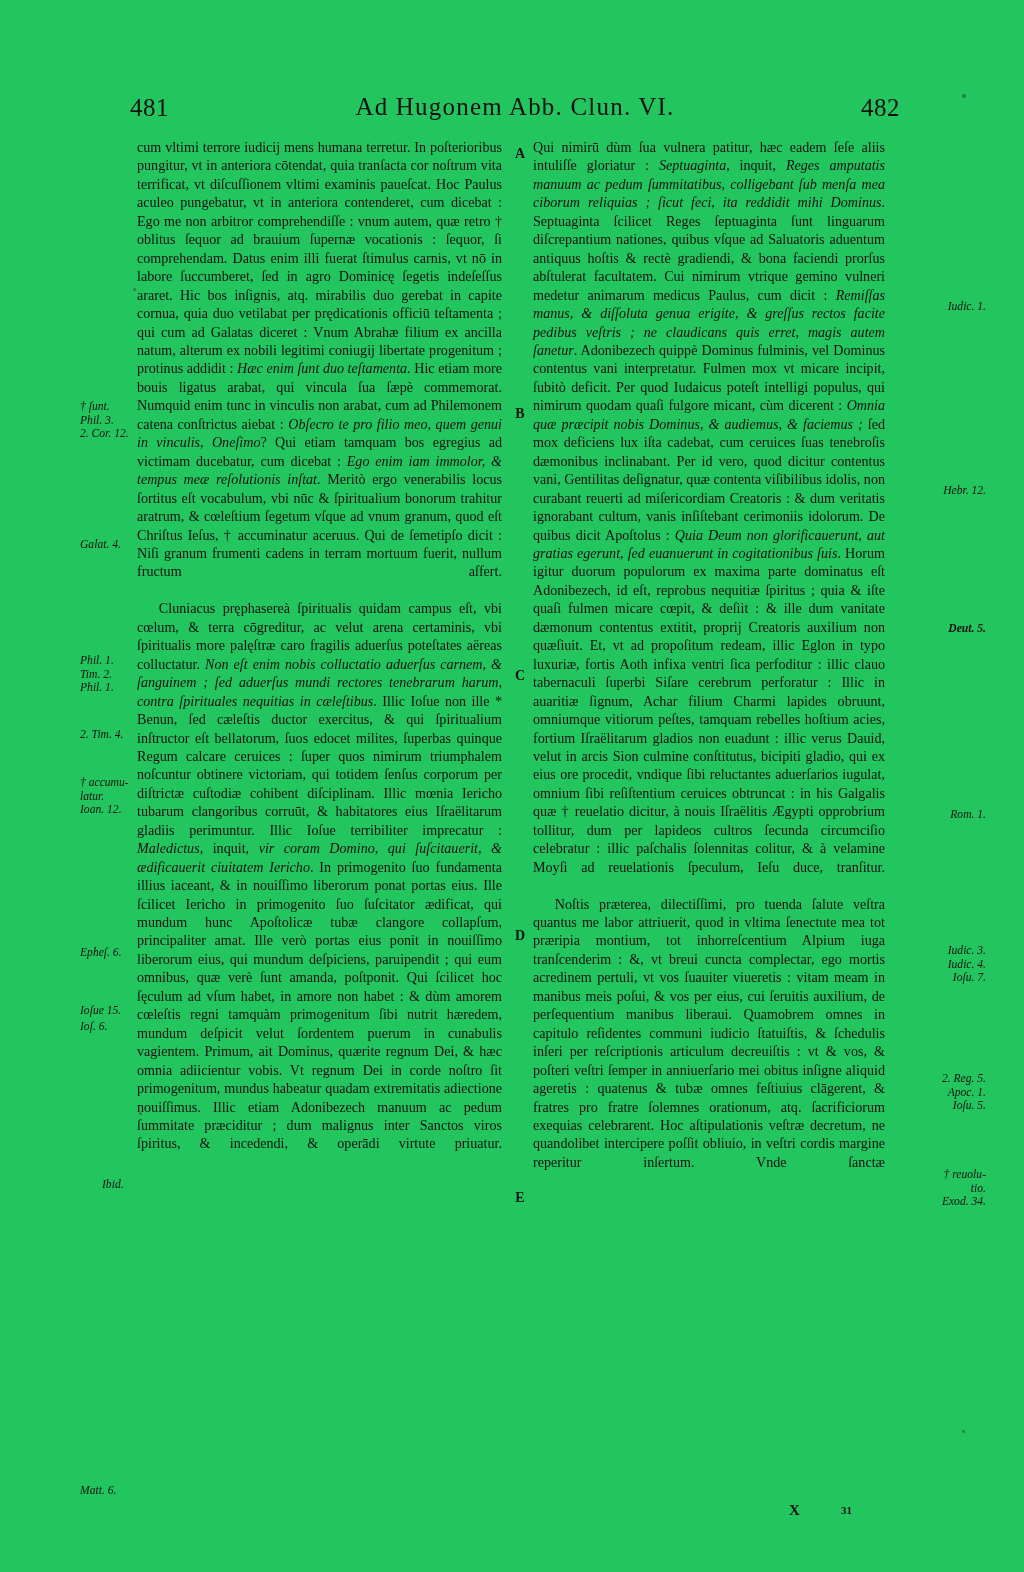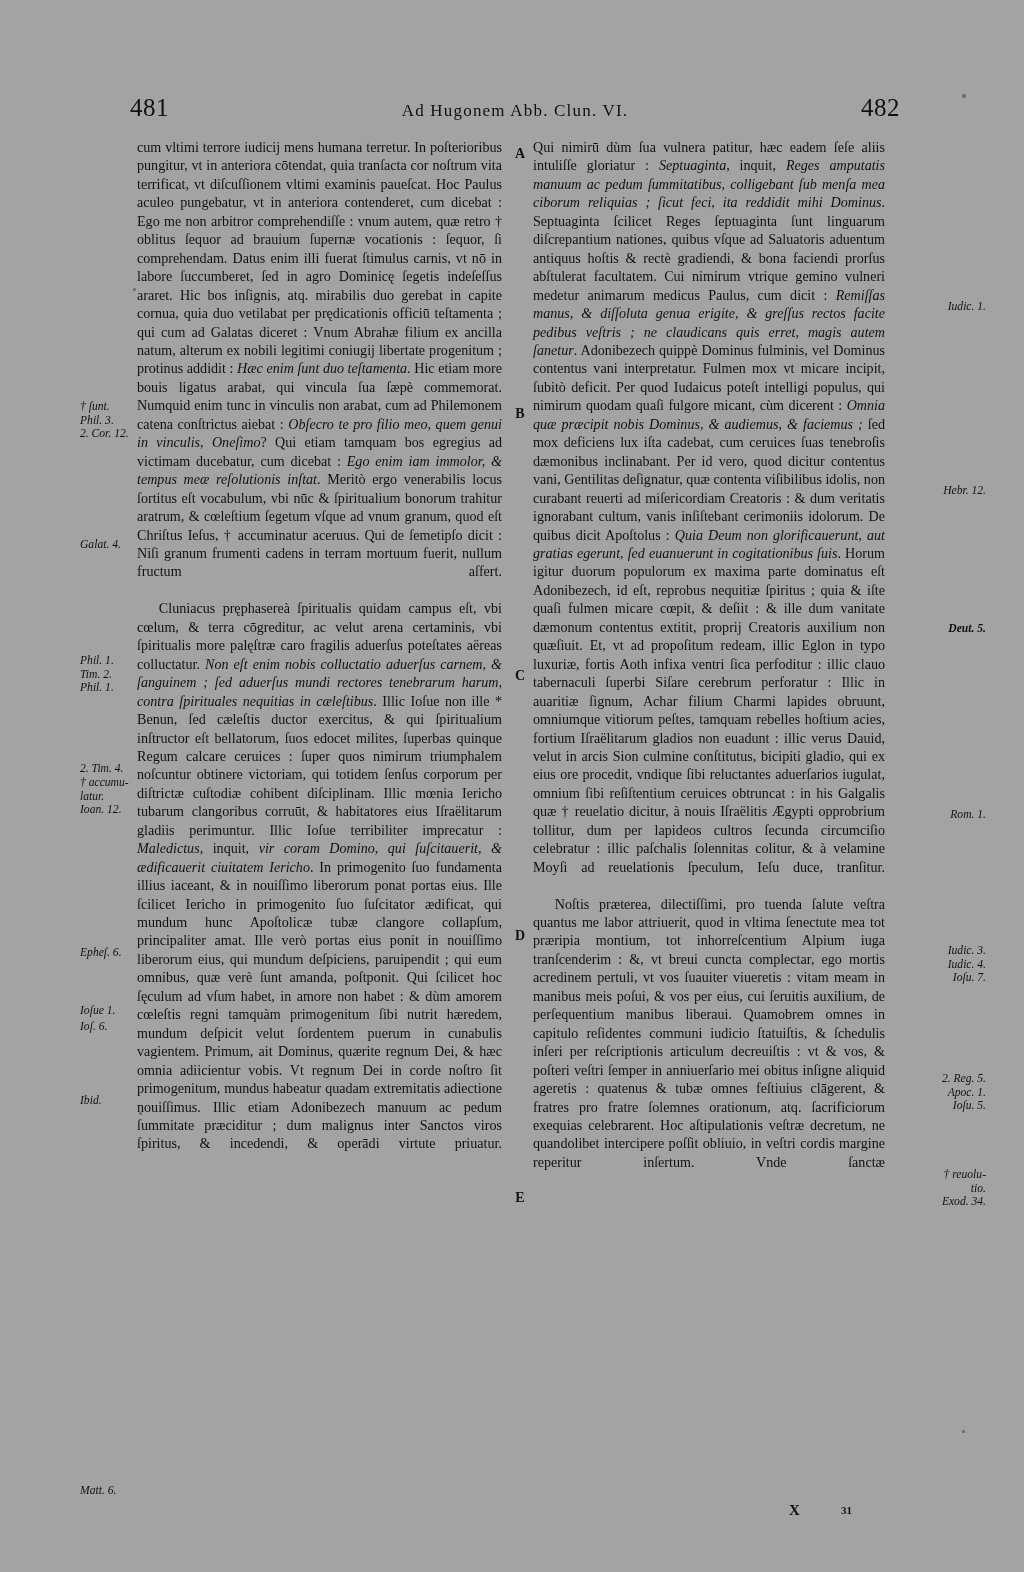--- a/index.html
+++ b/index.html
@@ -13,41 +13,41 @@
     height: 1572px;
     position: relative;
     font-family: "Liberation Serif", "DejaVu Serif", serif;
     color: #111111;
     overflow: hidden;
   }
 
   .page {
     position: absolute;
     inset: 0;
-    background: #a3a3a3;
+    background: #22c55e;
   }
 
   
   .running-head {
     position: absolute;
     left: 130px;
     top: 78px;
     width: 770px;
     height: 44px;
     display: flex;
     align-items: flex-end;
     justify-content: space-between;
   }
   .folio {
     font-size: 25px;
     letter-spacing: 0.5px;
     font-family: "Liberation Serif", serif;
   }
   .head-title {
-    font-size: 17px;
+    font-size: 25px;
     letter-spacing: 1.2px;
     white-space: nowrap;
     padding-bottom: 1px;
   }
 
   
   .columns {
     position: absolute;
     left: 0;
     top: 138px;
@@ -151,28 +151,28 @@
         <p class="indent"><span>Noſtis præterea, dilectiſſimi, pro tuenda ſalute veſtra quantus me labor attriuerit, quod in vltima ſenectute mea tot præripia montium, tot inhorreſcentium Alpium iuga tranſcenderim : &amp;, vt breui cuncta complectar, ego mortis acredinem pertuli, vt vos ſuauiter viueretis : vitam meam in manibus meis poſui, &amp; vos per eius, cui ſeruitis auxilium, de perſequentium manibus liberaui. Quamobrem omnes in capitulo reſidentes communi iudicio ſtatuiſtis, &amp; ſchedulis inſeri per reſcriptionis articulum decreuiſtis : vt &amp; vos, &amp; poſteri veſtri ſemper in anniuerſario mei obitus inſigne aliquid ageretis : quatenus &amp; tubæ omnes feſtiuius clāgerent, &amp; fratres pro fratre ſolemnes orationum, atq. ſacrificiorum exequias celebrarent. Hoc aſtipulationis veſtræ decretum, ne quandolibet intercipere poſſit obliuio, in veſtri cordis margine reperitur inſertum. Vnde ſanctæ</span></p>
       </div>
     <div id="margins-left">
         <div class="margin-note margin-left" style="top: 262px;">† ſunt.
 Phil. 3.
 2. Cor. 12.</div>
         <div class="margin-note margin-left" style="top: 400px;">Galat. 4.</div>
         <div class="margin-note margin-left" style="top: 516px;">Phil. 1.
 Tim. 2.
 Phil. 1.</div>
-        <div class="margin-note margin-left" style="top: 624px;">2. Tim. 4.</div>
+        <div class="margin-note margin-left" style="top: 590px;">2. Tim. 4.</div>
         <div class="margin-note margin-left" style="top: 638px;">† accumu-
 latur.
 Ioan. 12.</div>
         <div class="margin-note margin-left" style="top: 808px; font-family: Liberation Serif, serif;">Epheſ. 6.</div>
-        <div class="margin-note margin-left" style="top: 866px;">Ioſue 1.</div>
+        <div class="margin-note margin-left" style="top: 866px;">Ioſue 15.</div>
         <div class="margin-note margin-left" style="top: 882px;">Ioſ. 6.</div>
-        <div class="margin-note margin-left" style="top: 956px;">Ibid.</div>
+        <div class="margin-note margin-left" style="top: 1040px; margin-left: 22px;">Ibid.</div>
         <div class="margin-note margin-left" style="top: 1346px;">Matt. 6.</div>
       </div>
     <div id="margins-right">
         <div class="margin-note margin-right" style="top: 162px;">Iudic. 1.</div>
         <div class="margin-note margin-right" style="top: 346px;">Hebr. 12.</div>
         <div class="margin-note margin-right" style="top: 484px; font-weight: bold;">Deut. 5.</div>
         <div class="margin-note margin-right" style="top: 670px;">Rom. 1.</div>
         <div class="margin-note margin-right" style="top: 806px;">Iudic. 3.
 Iudic. 4.
 Ioſu. 7.</div>

